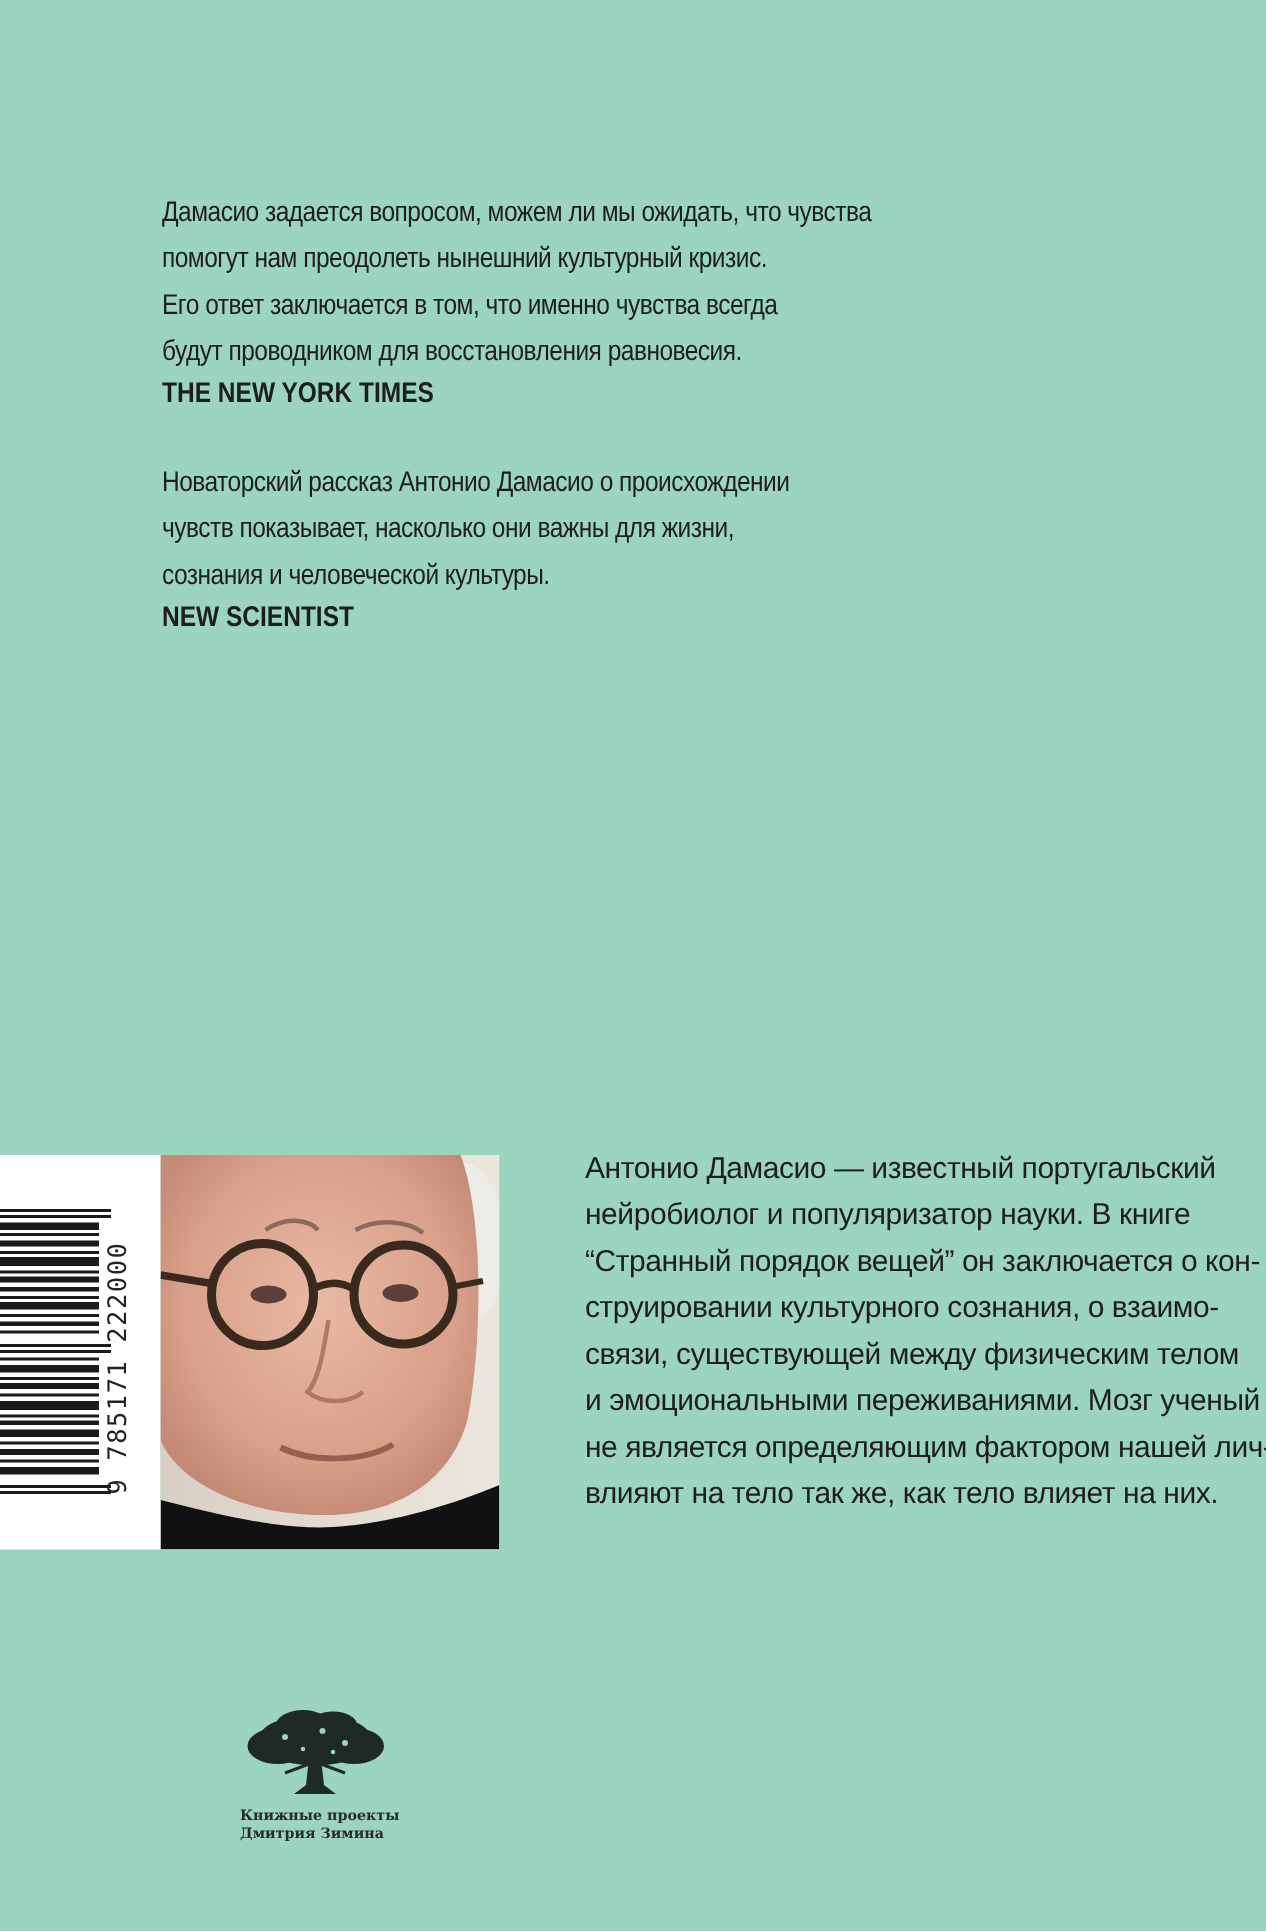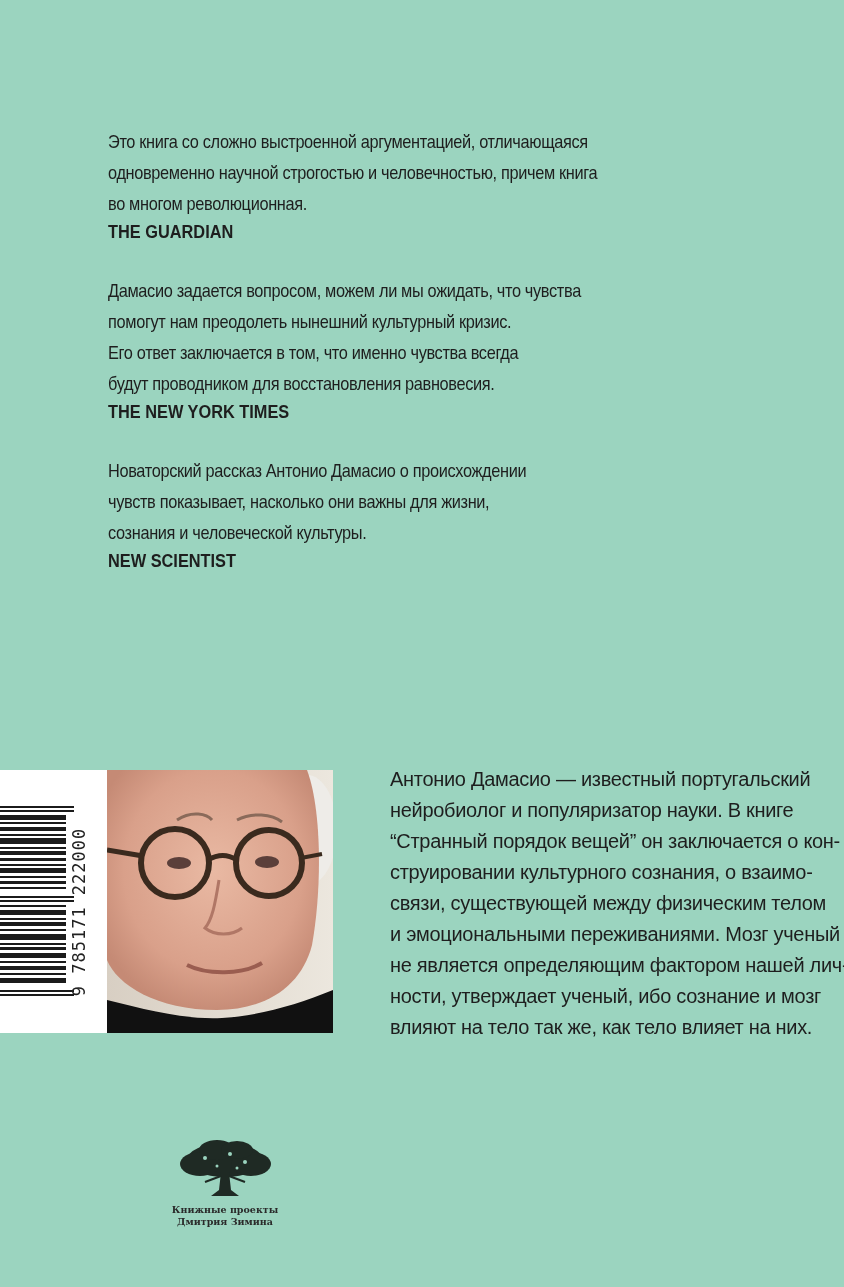--- a/index.html
+++ b/index.html
@@ -81,42 +81,36 @@
     text-align: justify;
     text-align-last: justify;
     white-space: nowrap;
     letter-spacing: -0.3px;
     margin-left: 40px;
   }
   .publisher-logo {
     position: absolute;
     left: 160px; top: 1138px;
     width: 130px;
-    text-align: center;
+    text-align: left;
   }
   .publisher-name {
     font-family: "DejaVu Serif", "Liberation Serif", serif;
     font-size: 9.5px;
     line-height: 12px;
     color: #2a2a2a;
     font-weight: bold;
   }
 </style>
 </head>
 <body>
 
 <div>
 
   <div class="quotes">
-    <div class="quote">
-      <div class="quote-line">Это книга со сложно выстроенной аргументацией, отличающаяся</div>
-      <div class="quote-line">одновременно научной строгостью и человечностью, причем книга</div>
-      <div class="quote-line">во многом революционная.</div>
-      <div class="quote-source">THE GUARDIAN</div>
-    </div>
     <div class="quote">
       <div class="quote-line">Дамасио задается вопросом, можем ли мы ожидать, что чувства</div>
       <div class="quote-line">помогут нам преодолеть нынешний культурный кризис.</div>
       <div class="quote-line">Его ответ заключается в том, что именно чувства всегда</div>
       <div class="quote-line">будут проводником для восстановления равновесия.</div>
       <div class="quote-source">THE NEW YORK TIMES</div>
     </div>
     <div class="quote">
       <div class="quote-line">Новаторский рассказ Антонио Дамасио о происхождении</div>
       <div class="quote-line">чувств показывает, насколько они важны для жизни,</div>
@@ -197,21 +191,20 @@
   </div>
 
   <div class="bio">
     <div class="bio-line">Антонио Дамасио — известный португальский</div>
     <div class="bio-line">нейробиолог и популяризатор науки. В книге</div>
     <div class="bio-line">“Странный порядок вещей” он заключается о кон-</div>
     <div class="bio-line">струировании культурного сознания, о взаимо-</div>
     <div class="bio-line">связи, существующей между физическим телом</div>
     <div class="bio-line">и эмоциональными переживаниями. Мозг ученый</div>
     <div class="bio-line">не является определяющим фактором нашей лич-</div>
-    <div class="bio-line">ности, утверждает ученый, ибо сознание и мозг</div>
     <div class="bio-line">влияют на тело так же, как тело влияет на них.</div>
   </div>
 
   <div class="publisher-logo">
     <svg width="100" height="62" viewBox="0 0 100 62">
       <g fill="#1f2a24">
         <ellipse cx="50" cy="22" rx="38" ry="17"></ellipse>
         <ellipse cx="25" cy="26" rx="20" ry="12"></ellipse>
         <ellipse cx="76" cy="26" rx="20" ry="12"></ellipse>
         <ellipse cx="42" cy="12" rx="18" ry="10"></ellipse>

